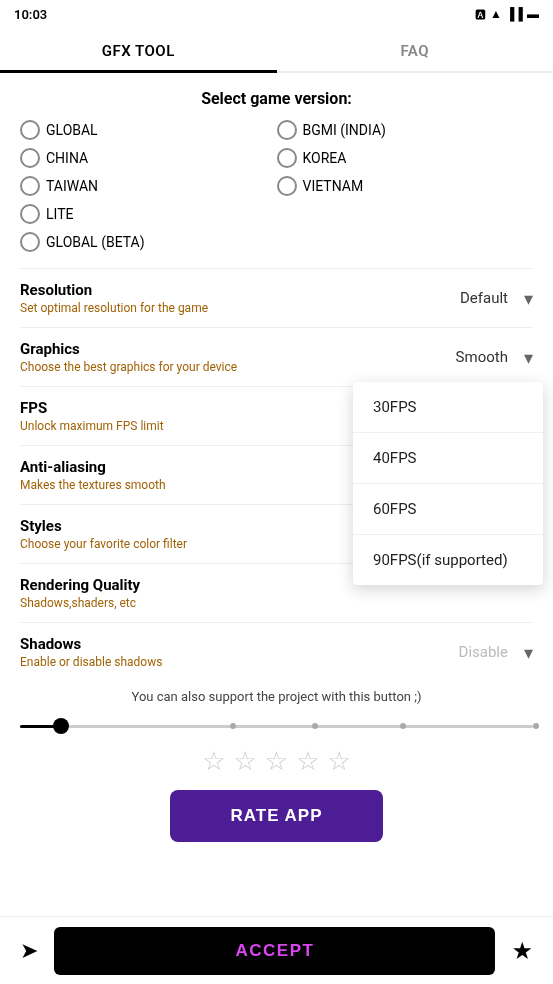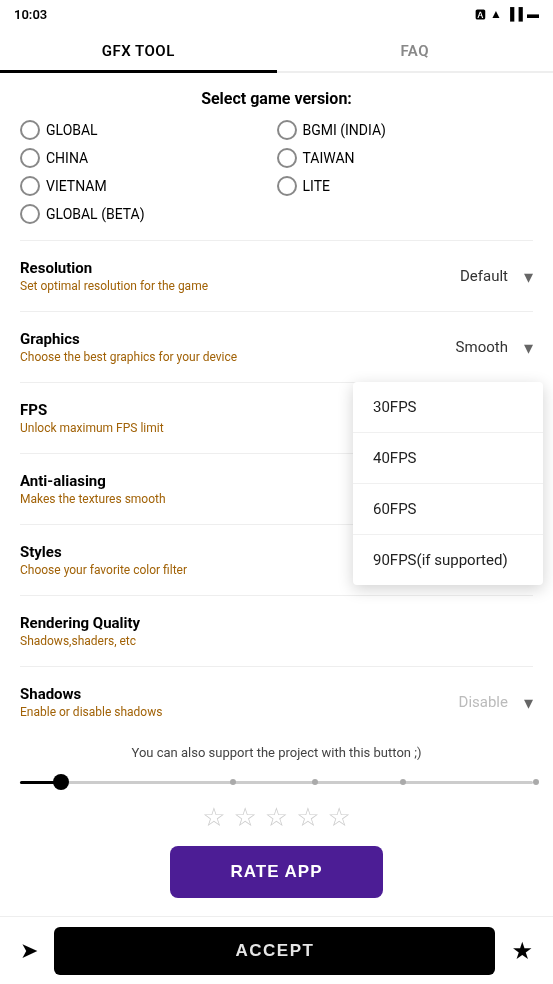--- a/index.html
+++ b/index.html
@@ -89,21 +89,21 @@
       align-items: center;
       justify-content: center;
       flex-shrink: 0;
     }
 
     
     .setting-row {
       display: flex;
       align-items: center;
       justify-content: space-between;
-      padding: 18px 0;
+      padding: 12px 0;
       border-top: 1px solid #eee;
     }
     .setting-label {
       flex: 1;
     }
     .setting-label .label-title {
       font-size: 15px;
       font-weight: 700;
     }
     .setting-label .label-desc {
@@ -237,21 +237,21 @@
       gap: 16px;
       border-top: 1px solid #eee;
     }
     .bottom-icon {
       font-size: 22px;
       cursor: pointer;
     }
     .accept-btn {
       flex: 1;
       background: #000;
-      color: #e5e5e5;
+      color: #d946ef;
       border: none;
       border-radius: 6px;
       padding: 14px 0;
       font-size: 17px;
       font-weight: 700;
       letter-spacing: 1.5px;
       cursor: pointer;
       text-align: center;
     }
     .bottom-star {
@@ -292,20 +292,24 @@
       <div class="radio-circle"></div>
       <span>GLOBAL</span>
     </div>
     <div class="radio-item">
       <div class="radio-circle"></div>
       <span>BGMI (INDIA)</span>
     </div>
     <div class="radio-item">
       <div class="radio-circle"></div>
       <span>CHINA</span>
+    </div>
+    <div class="radio-item">
+      <div class="radio-circle"></div>
+      <span>KOREA</span>
     </div>
     <div class="radio-item">
       <div class="radio-circle"></div>
       <span>TAIWAN</span>
     </div>
     <div class="radio-item">
       <div class="radio-circle"></div>
       <span>VIETNAM</span>
     </div>
     <div class="radio-item">

